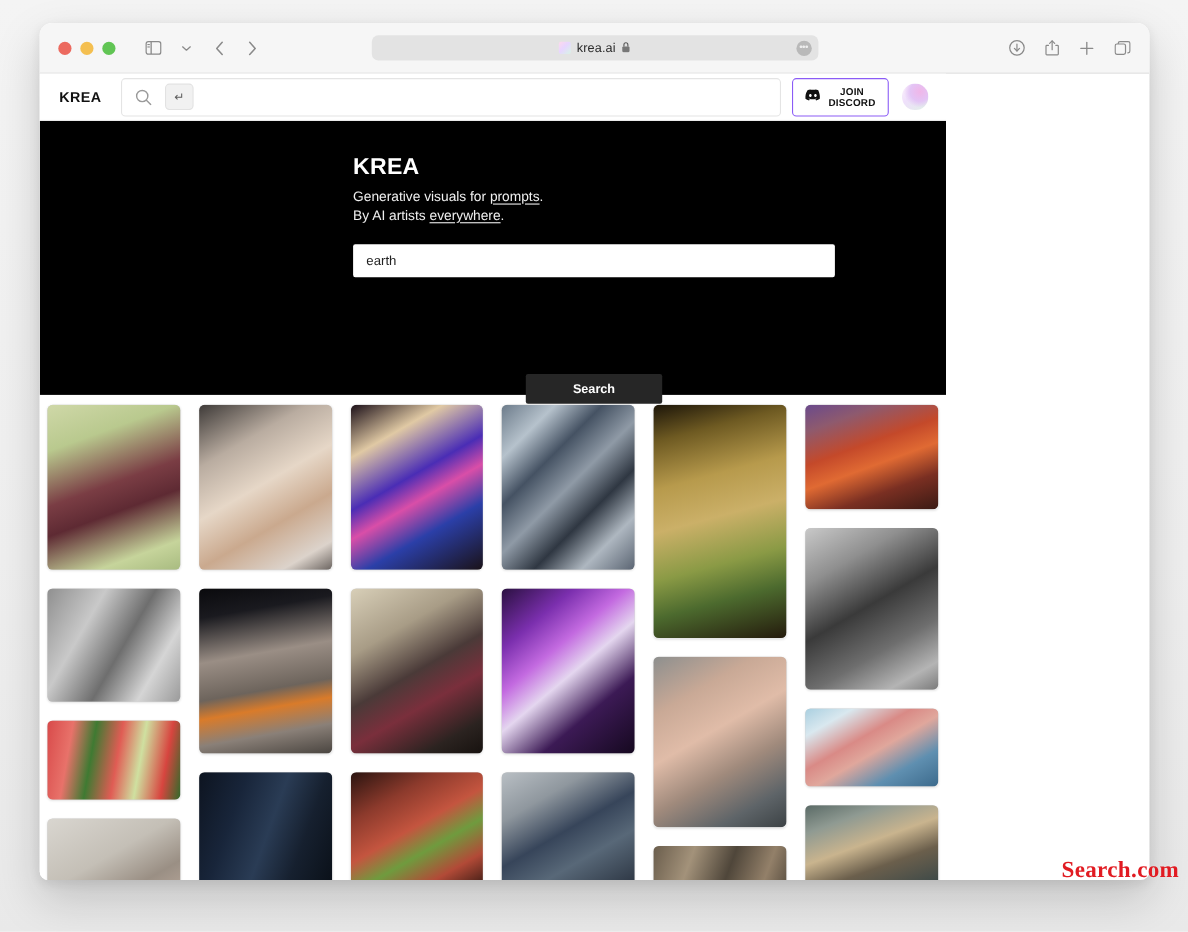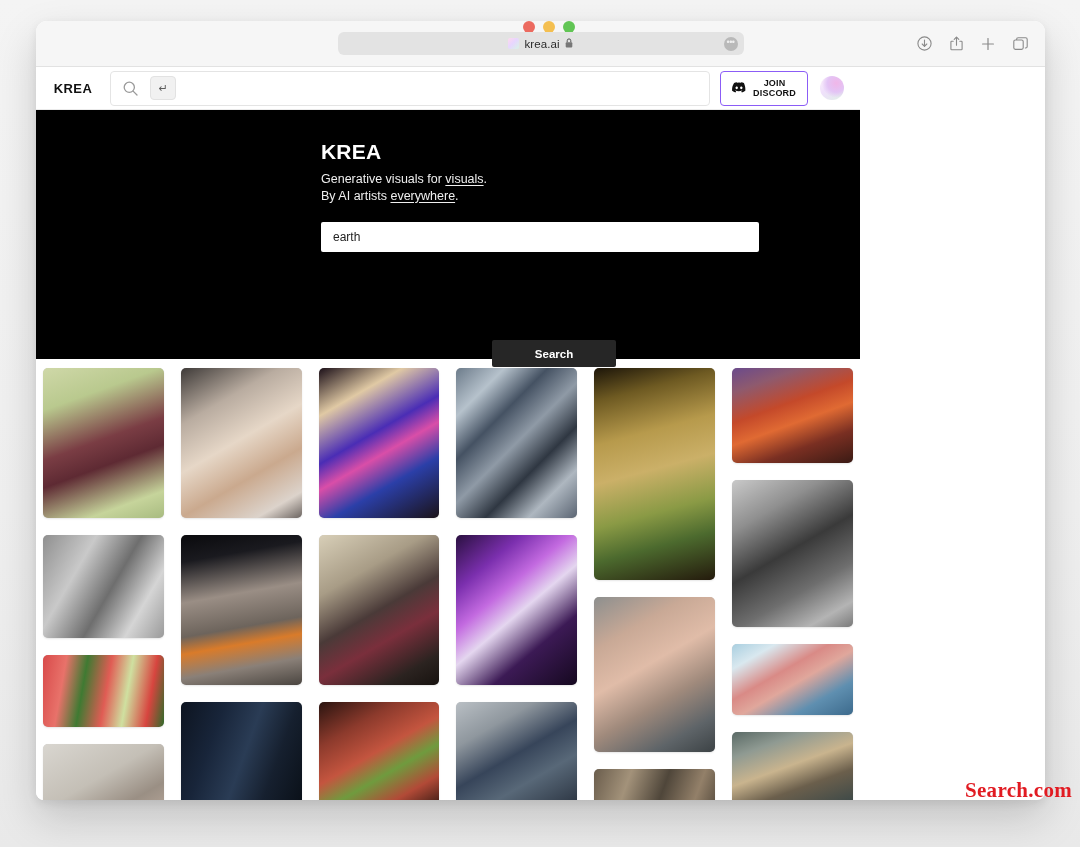--- a/index.html
+++ b/index.html
@@ -32,21 +32,20 @@
   }
 
   
   .browser-toolbar {
     position: relative;
     height: 45px;
     background: #f6f6f6;
     border-bottom: 1px solid #e2e2e2;
     display: flex;
     align-items: center;
-    flex-direction: column;
   }
   .traffic-lights {
     display: flex;
     gap: 8px;
     margin-left: 17px;
   }
   .tl-dot { width: 12px; height: 12px; border-radius: 50%; }
   .tl-red    { background: #ec6a5f; }
   .tl-yellow { background: #f4bf50; }
   .tl-green  { background: #61c554; }
@@ -258,21 +257,21 @@
     height: 27px;
     background: #262626;
     color: #fff;
     border: none;
     border-radius: 2px;
     font-size: 11.5px;
     font-weight: 700;
     font-family: "Liberation Sans", sans-serif;
     cursor: pointer;
   }
-  .hero-btn-wrap { position: absolute; left: 299px; top: 212px; width: 438px; }
+  .hero-btn-wrap { position: absolute; left: 285px; top: 212px; width: 438px; }
 
   
   .gallery {
     position: relative;
     padding: 9px 7px 0 7px;
     display: flex;
     gap: 17px;
     align-items: flex-start;
     height: 443px;
     overflow: hidden;
@@ -423,21 +422,21 @@
           </span>
         </div>
 
         <div class="avatar"></div>
       </div>
 
       <div class="hero">
         <div class="hero-inner">
           <div class="hero-title">KREA</div>
           <p class="hero-sub">
-            <span>Generative visuals for </span><u>visuals</u><span>.</span><br>
+            <span>Generative visuals for </span><u>prompts</u><span>.</span><br>
             <span>By AI artists </span><u>everywhere</u><span>.</span>
           </p>
           <input class="hero-search" type="text" value="earth" style="">
         </div>
         <div class="hero-btn-wrap">
           <button class="hero-btn">Search</button>
         </div>
       </div>
 
       <div class="gallery">

